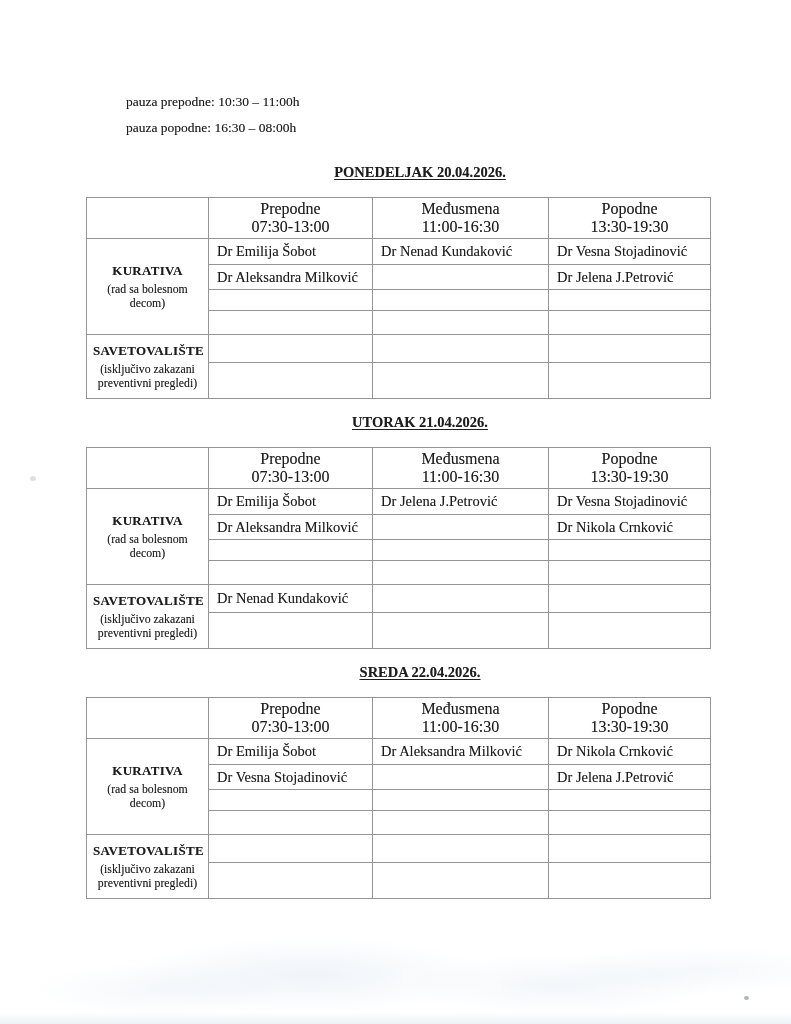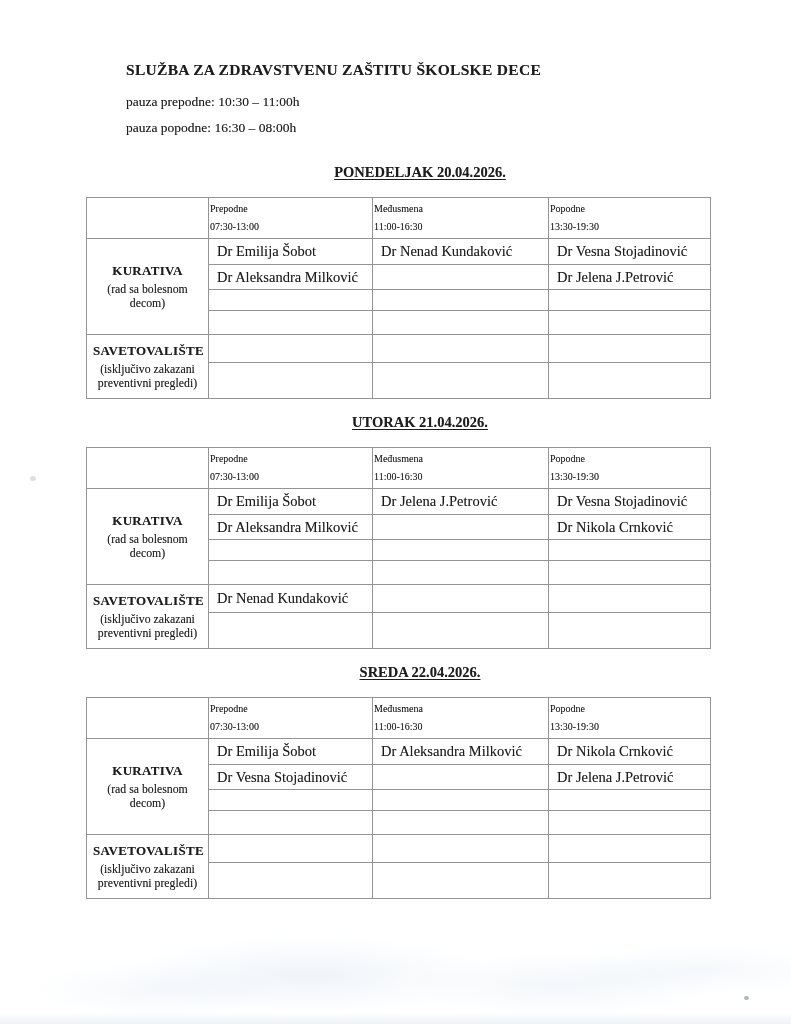--- a/index.html
+++ b/index.html
@@ -45,39 +45,38 @@
   col.c0 { width:122px; } col.c1 { width:164px; } col.c2 { width:176px; } col.c3 { width:162px; }
 
   tr.hrow   { height:41px; }
   tr.name1  { height:26px; }
   tr.name2  { height:25px; }
   tr.short1 { height:21px; }
   tr.short2 { height:24px; }
   tr.sav1   { height:28px;padding-left:23px; }
   tr.sav2   { height:36px; }
 
-  td.shift { text-align:left; vertical-align:middle; font-size:10px; line-height:18px; }
+  td.shift { text-align:center; vertical-align:middle; font-size:16px; line-height:18px; }
   td.cell  { vertical-align:middle; text-align:left; padding:0 4px 0 8px;
              font-size:14.5px; white-space:nowrap; }
   td.label-cell { text-align:center; vertical-align:middle; padding:2px 6px; }
   .lbl-title { font-weight:bold; font-size:13px; letter-spacing:0.3px; margin-bottom:3px; }
   .lbl-sub   { font-size:11.8px; line-height:14px; }
 
   .speck { position:absolute; border-radius:50%; }
   .speck-br { left:744px; top:996px; width:5px; height:4px; background:rgba(110,116,128,0.55); }
   .speck-l  { left:30px;  top:476px; width:6px; height:5px; background:rgba(150,150,155,0.30); }
   .bottom-haze { position:absolute; left:0; top:1012px; width:791px; height:12px;
     background:linear-gradient(to bottom, rgba(210,224,238,0), rgba(205,220,236,0.35)); }
 </style>
 </head>
 <body>
 
 <div class="doc">
 
-  <div class="page-title ink">SLUŽBA ZA ZDRAVSTVENU ZAŠTITU ŠKOLSKE DECE</div>
 
   <div class="info-lines ink">
     <div>pauza prepodne: 10:30 – 11:00h</div>
     <div>pauza popodne: 16:30 – 08:00h</div>
   </div>
 
   <section class="day-section s1">
     <div class="day-title ink">PONEDELJAK 20.04.2026.</div>
     <table class="schedule ink">
       <colgroup>

